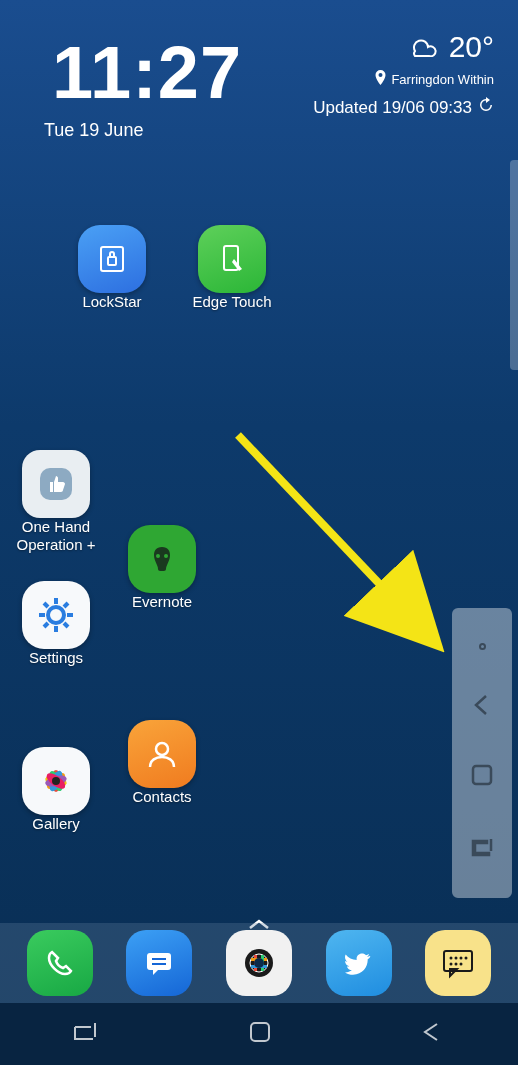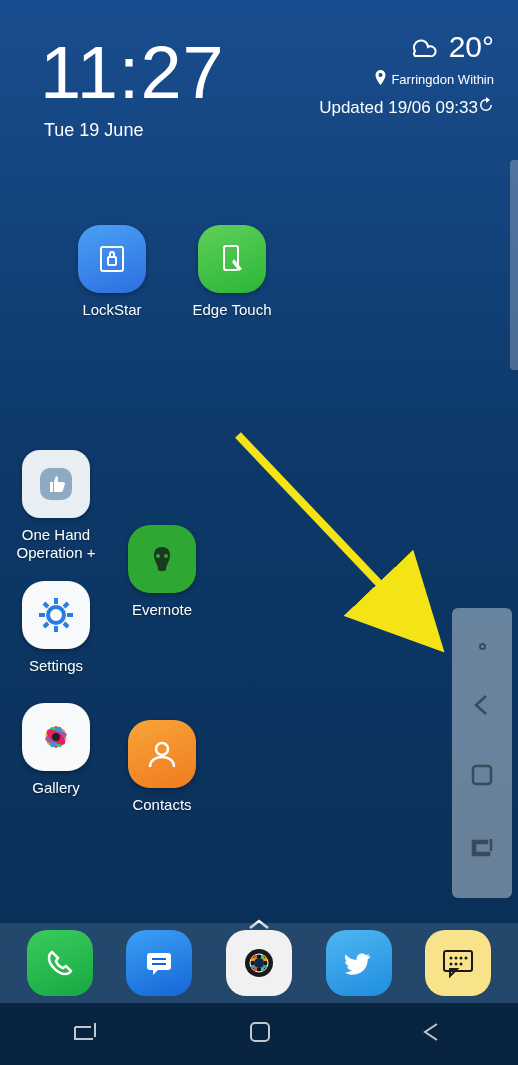--- a/index.html
+++ b/index.html
@@ -7,39 +7,39 @@
     width: 518px;
     height: 1065px;
     background: linear-gradient(180deg, #1a4d8f 0%, #0d3a6b 40%, #082d52 100%);
     font-family: -apple-system, Helvetica, Arial, sans-serif;
     color: #fff;
     overflow: hidden;
     position: relative;
   }
   .header { position: relative; padding: 30px 24px 10px 40px; }
   .clock-row { display: flex; justify-content: space-between; align-items: flex-start; }
-  .clock { font-size: 74px; font-weight: 400; letter-spacing: 1px; }
+  .clock { font-size: 74px; font-weight: 700; letter-spacing: 1px; margin-left: 12px; }
   .weather-block { text-align: right; }
   .weather-temp { display: flex; align-items: center; justify-content: flex-end; gap: 10px; font-size: 30px; font-weight: 300; }
   .cloud-icon { display: inline-block; }
   .date-row { display: flex; justify-content: space-between; align-items: center; margin-top: 2px; }
   .date { font-size: 18px; font-weight: 300; margin-left: 4px; }
   .location-row { display: flex; align-items: center; justify-content: flex-end; gap: 4px; margin-top: 6px; font-size: 13px; font-weight: 400; }
-  .updated-row { display: flex; align-items: center; justify-content: flex-end; margin-top: 8px; font-size: 17px; font-weight: 400; }
+  .updated-row { display: flex; align-items: center; justify-content: flex-end; gap: 6px; margin-top: 8px; font-size: 17px; font-weight: 400; }
 
   .apps-area { position: absolute; top: 225px; left: 0; right: 0; bottom: 130px; }
   .app { position: absolute; width: 104px; display: flex; flex-direction: column; align-items: center; }
   .app-icon { width: 68px; height: 68px; border-radius: 22px; display: flex; align-items: center; justify-content: center; box-shadow: 0 2px 5px rgba(0,0,0,0.3); }
-  .app-label { margin-top: 8px; font-size: 15px; text-align: center; line-height: 1.2; text-shadow: 0 1px 2px rgba(0,0,0,0.4); }
+  .app-label { font-size: 15px; text-align: center; line-height: 1.2; text-shadow: 0 1px 2px rgba(0,0,0,0.4); }
   .r1c1 { left: 60px; } .r1c2 { left: 180px; }
 
   .r2c1 { top: 225px; left: 4px; }
   .r3c1 { top: 356px; left: 4px; }
   .r3c2 { top: 300px; left: 110px; }
-  .r4c1 { top: 478px; left: 4px; }
+  .r4c1 { top: 522px; left: 4px; }
   .r4c2 { top: 495px; left: 110px; }
   .r4c3 { top: 495px; left: 310px; }
 
   .edge-handle { position: absolute; right: 0; top: 160px; width: 8px; height: 210px; background: rgba(255,255,255,0.25); border-radius: 4px 0 0 4px; }
 
   .side-nav {
     position: absolute; right: 6px; top: 608px; width: 60px; height: 290px;
     background: rgba(200,210,220,0.5); border-radius: 6px;
     display: flex; flex-direction: column; align-items: center; justify-content: space-around;
     padding: 14px 0;

